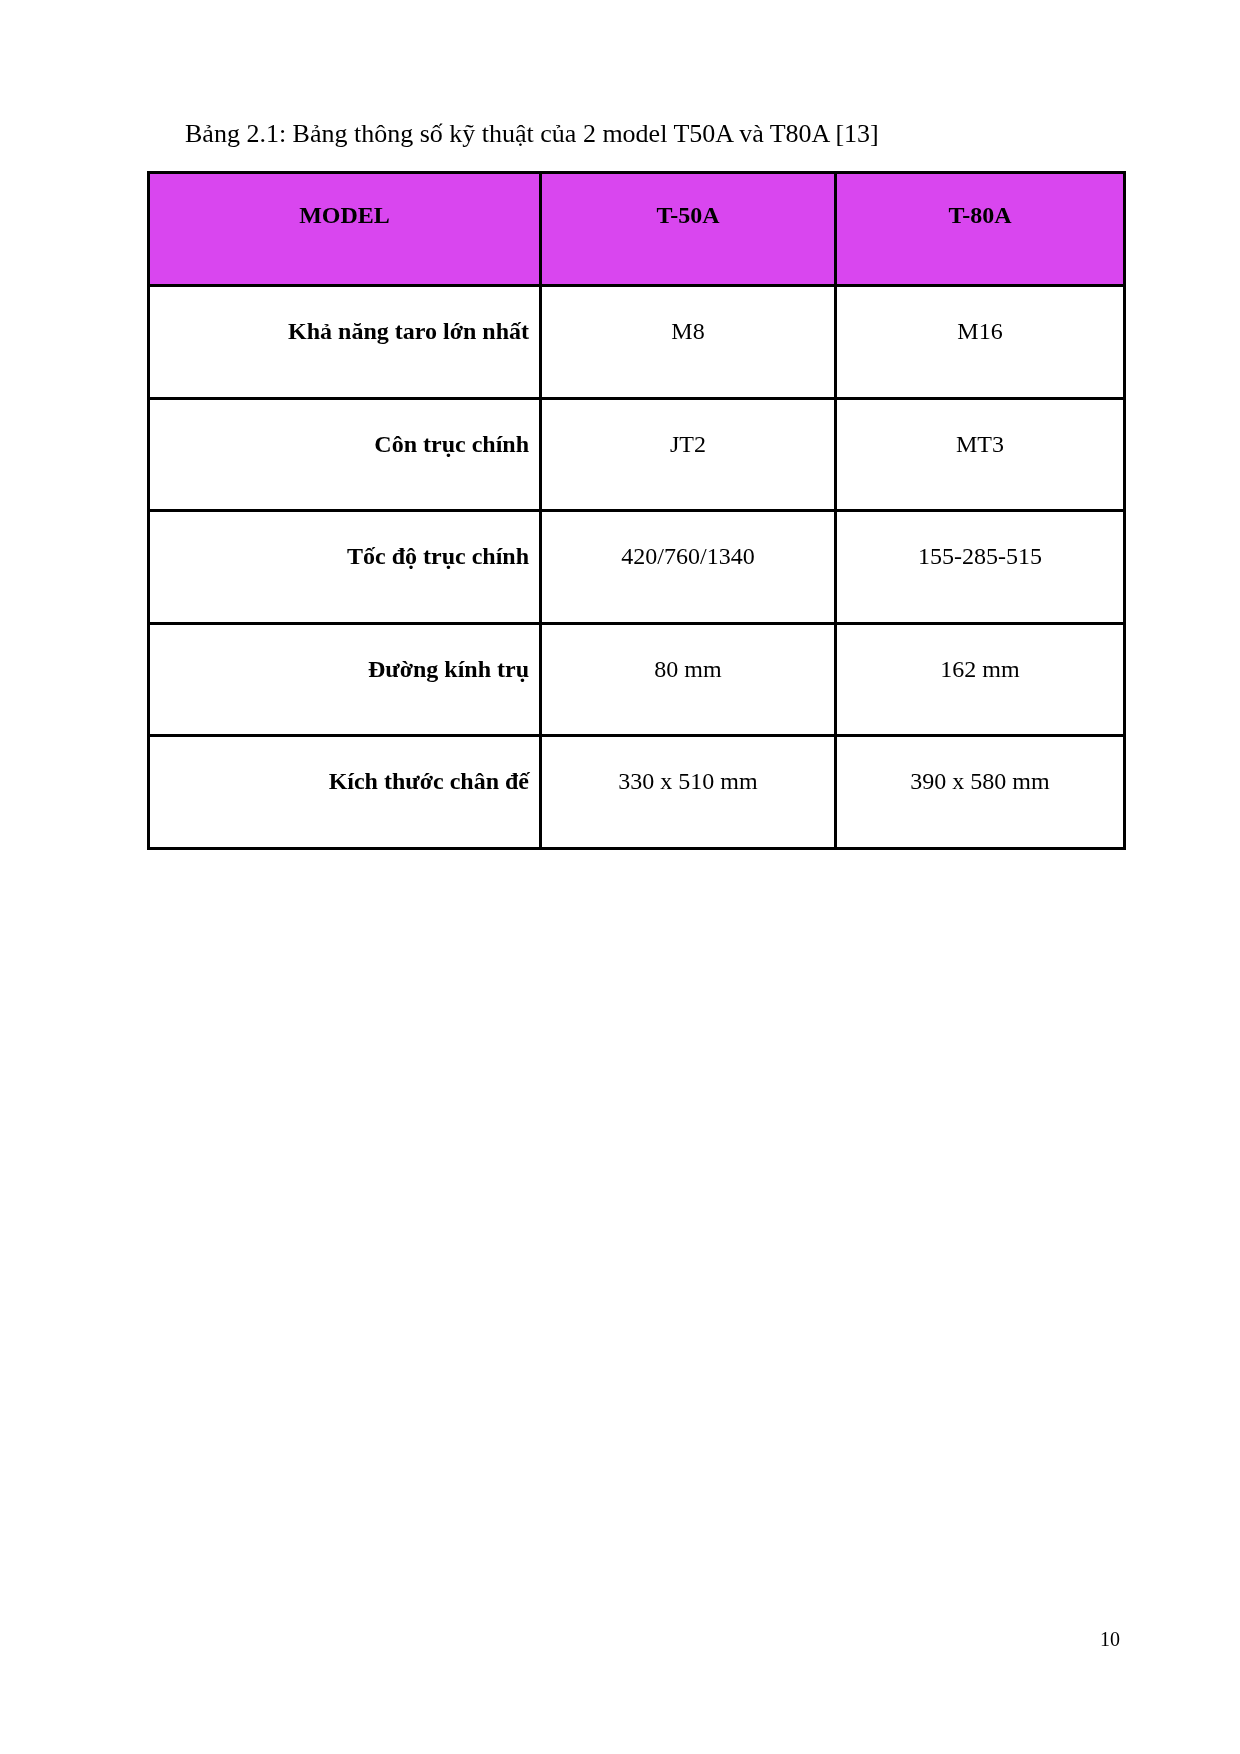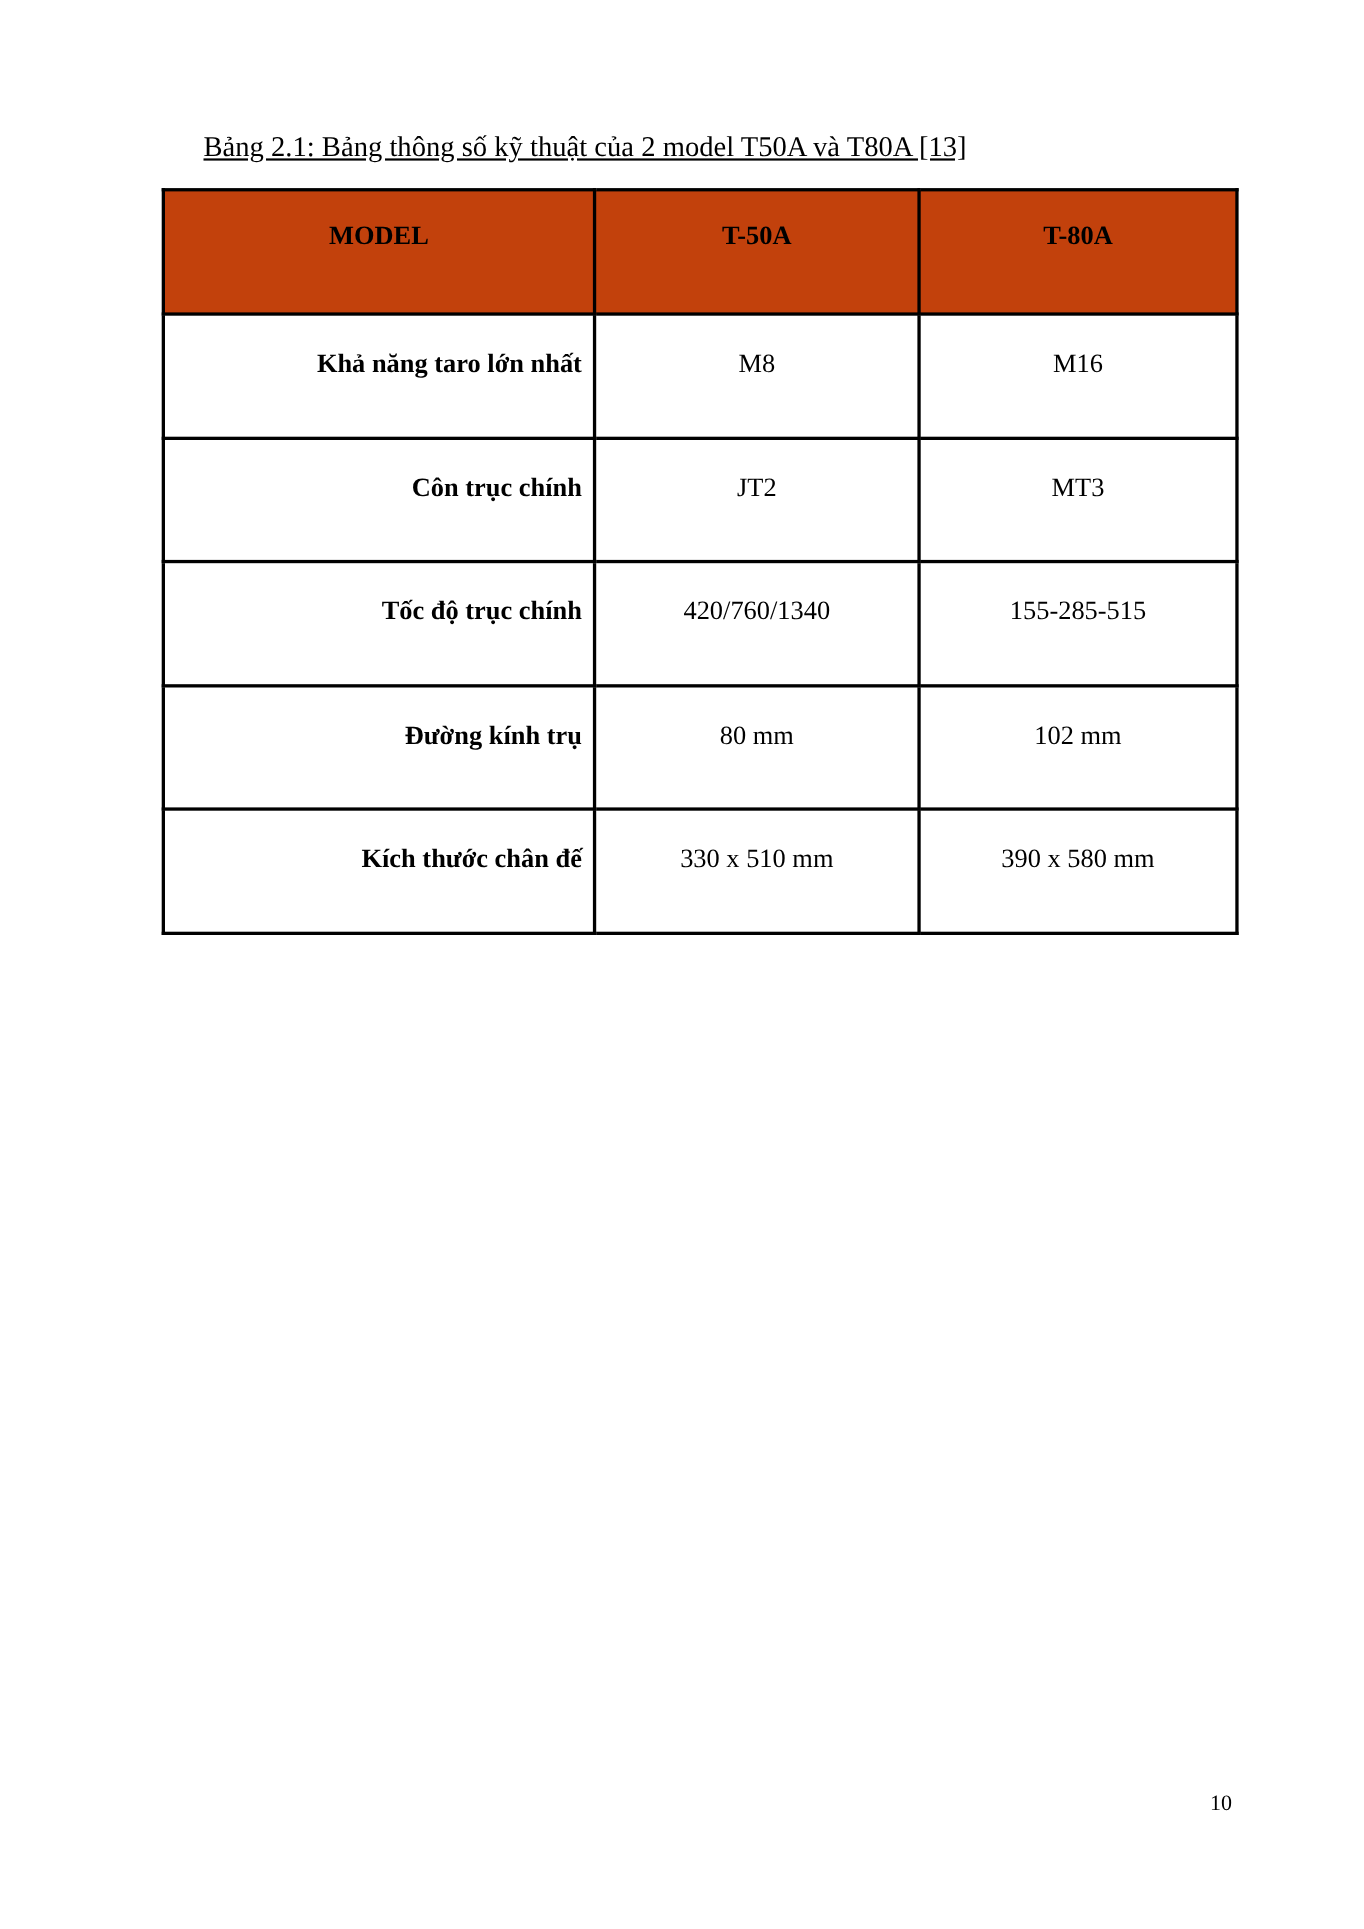--- a/index.html
+++ b/index.html
@@ -15,42 +15,41 @@
     color: #000000;
     overflow: hidden;
   }
   .caption {
     position: absolute;
     left: 185px;
     top: 119px;
     font-size: 26px;
     line-height: 30px;
     white-space: nowrap;
-    text-decoration: underline;
   }
   table.spec {
     position: absolute;
     left: 147px;
     top: 171px;
     width: 976px;
     border-collapse: collapse;
     table-layout: fixed;
   }
   table.spec col.c1 { width: 392px; }
   table.spec col.c2 { width: 295px; }
   table.spec col.c3 { width: 289px; }
   table.spec th, table.spec td {
     border: 3px solid #000000;
     text-align: center;
     vertical-align: top;
     padding: 0 10px;
     box-sizing: border-box;
   }
   table.spec thead th {
-    background: #c2410c;
+    background: #d946ef;
     height: 113px;
     font-weight: bold;
     font-size: 24px;
     line-height: 30px;
     padding-top: 26px;
   }
   table.spec tbody td {
     height: 112.5px;
     font-size: 24px;
     line-height: 40px;
@@ -102,21 +101,21 @@
       <td>MT3</td>
     </tr>
     <tr>
       <td class="label">Tốc độ trục chính</td>
       <td>420/760/1340</td>
       <td>155-285-515</td>
     </tr>
     <tr>
       <td class="label">Đường kính trụ</td>
       <td>80 mm</td>
-      <td>102 mm</td>
+      <td>162 mm</td>
     </tr>
     <tr>
       <td class="label">Kích thước chân đế</td>
       <td>330 x 510 mm</td>
       <td>390 x 580 mm</td>
     </tr>
   </tbody>
 </table>
 
 <div class="page-number">10</div>

